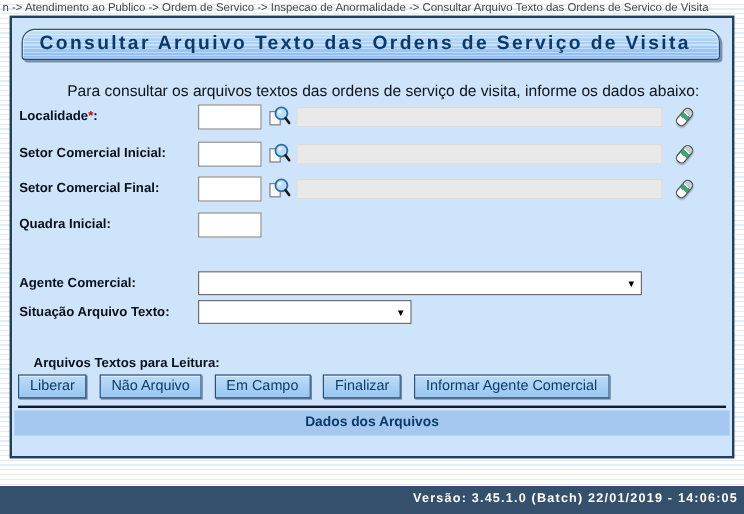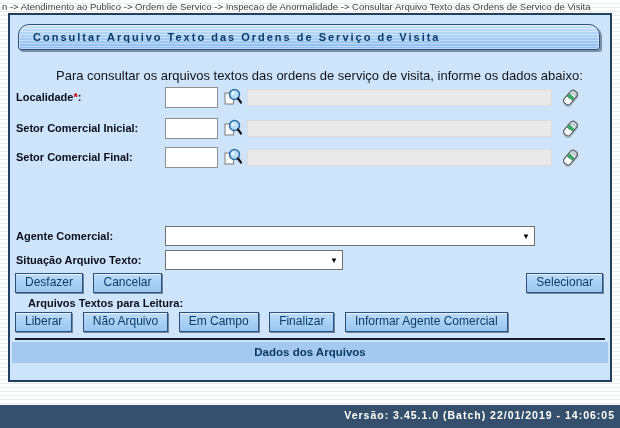--- a/index.html
+++ b/index.html
@@ -15,21 +15,21 @@
     position:absolute;left:8px;top:13px;width:604px;height:369px;box-sizing:border-box;
     background:#cee4fa;border:2px solid #21405f;
   }
   .titlebar{
     position:absolute;left:8px;top:9px;width:582px;height:26px;box-sizing:border-box;
     border:1px solid #2a4e79;border-radius:11px 11px 3px 3px;
     background:repeating-linear-gradient(180deg,rgba(255,255,255,.38) 0 1px,rgba(255,255,255,0) 1px 3px),
                linear-gradient(180deg,#c6e0fa 0%,#a5cdf4 55%,#8bbbee 100%);
     box-shadow:2px 2px 0 rgba(20,42,68,.45), inset 0 0 0 1px rgba(255,255,255,.45);
     line-height:24px;padding-left:14px;
-    font-size:11px;font-weight:bold;letter-spacing:2px;color:#0a3a66;
+    font-size:16px;font-weight:bold;letter-spacing:2px;color:#0a3a66;
     white-space:nowrap;overflow:hidden;
   }
   .instruction{position:absolute;left:6px;top:53px;font-size:13px;color:#10141c;padding-left:40px;}
   .frow{position:absolute;left:0;width:100%;height:22px;}
   .flabel{position:absolute;left:6px;top:4px;font-size:11px;font-weight:bold;color:#0a0f1c;white-space:nowrap;}
   .req{color:#cc0000;}
   .code-input{
     position:absolute;left:155px;top:0;width:53px;height:21px;box-sizing:border-box;
     border:1px solid #8f8f8f;background:#fff;font-size:11px;padding:1px 3px;font-family:inherit;
   }
@@ -150,43 +150,42 @@
           <line x1="16" y1="11.5" x2="19" y2="15.5" stroke="#1a1a1a" stroke-width="2.2" stroke-linecap="round"></line>
         </svg>
       </span>
     </button>
     <div class="desc-field"></div>
     <button class="eraser-btn">
       <span class="eraser-shape"></span>
     </button>
   </div>
 
+  <div class="frow" style="top:162px">
+    <span class="flabel">Quadra Inicial:</span>
+    <input class="code-input" value="" style="">
+  </div>
 
 
   <div class="frow" style="top:211px">
     <span class="flabel">Agente Comercial:</span>
     <div class="fake-select" style="width:370px">
       <span class="sel-value"></span>
       <span class="sel-arrow">▼</span>
     </div>
   </div>
 
   <div class="frow" style="top:235px">
     <span class="flabel">Situação Arquivo Texto:</span>
     <div class="fake-select" style="width:178px">
       <span class="sel-value"></span>
       <span class="sel-arrow">▼</span>
     </div>
   </div>
 
-  <div class="actions-row">
-    <button class="btn">Desfazer</button>
-    <button class="btn">Cancelar</button>
-    <button class="btn btn-selecionar">Selecionar</button>
-  </div>
 
   <div class="leitura-label">Arquivos Textos para Leitura:</div>
 
   <div class="leitura-row">
     <button class="btn">Liberar</button>
     <button class="btn">Não Arquivo</button>
     <button class="btn">Em Campo</button>
     <button class="btn">Finalizar</button>
     <button class="btn">Informar Agente Comercial</button>
   </div>

